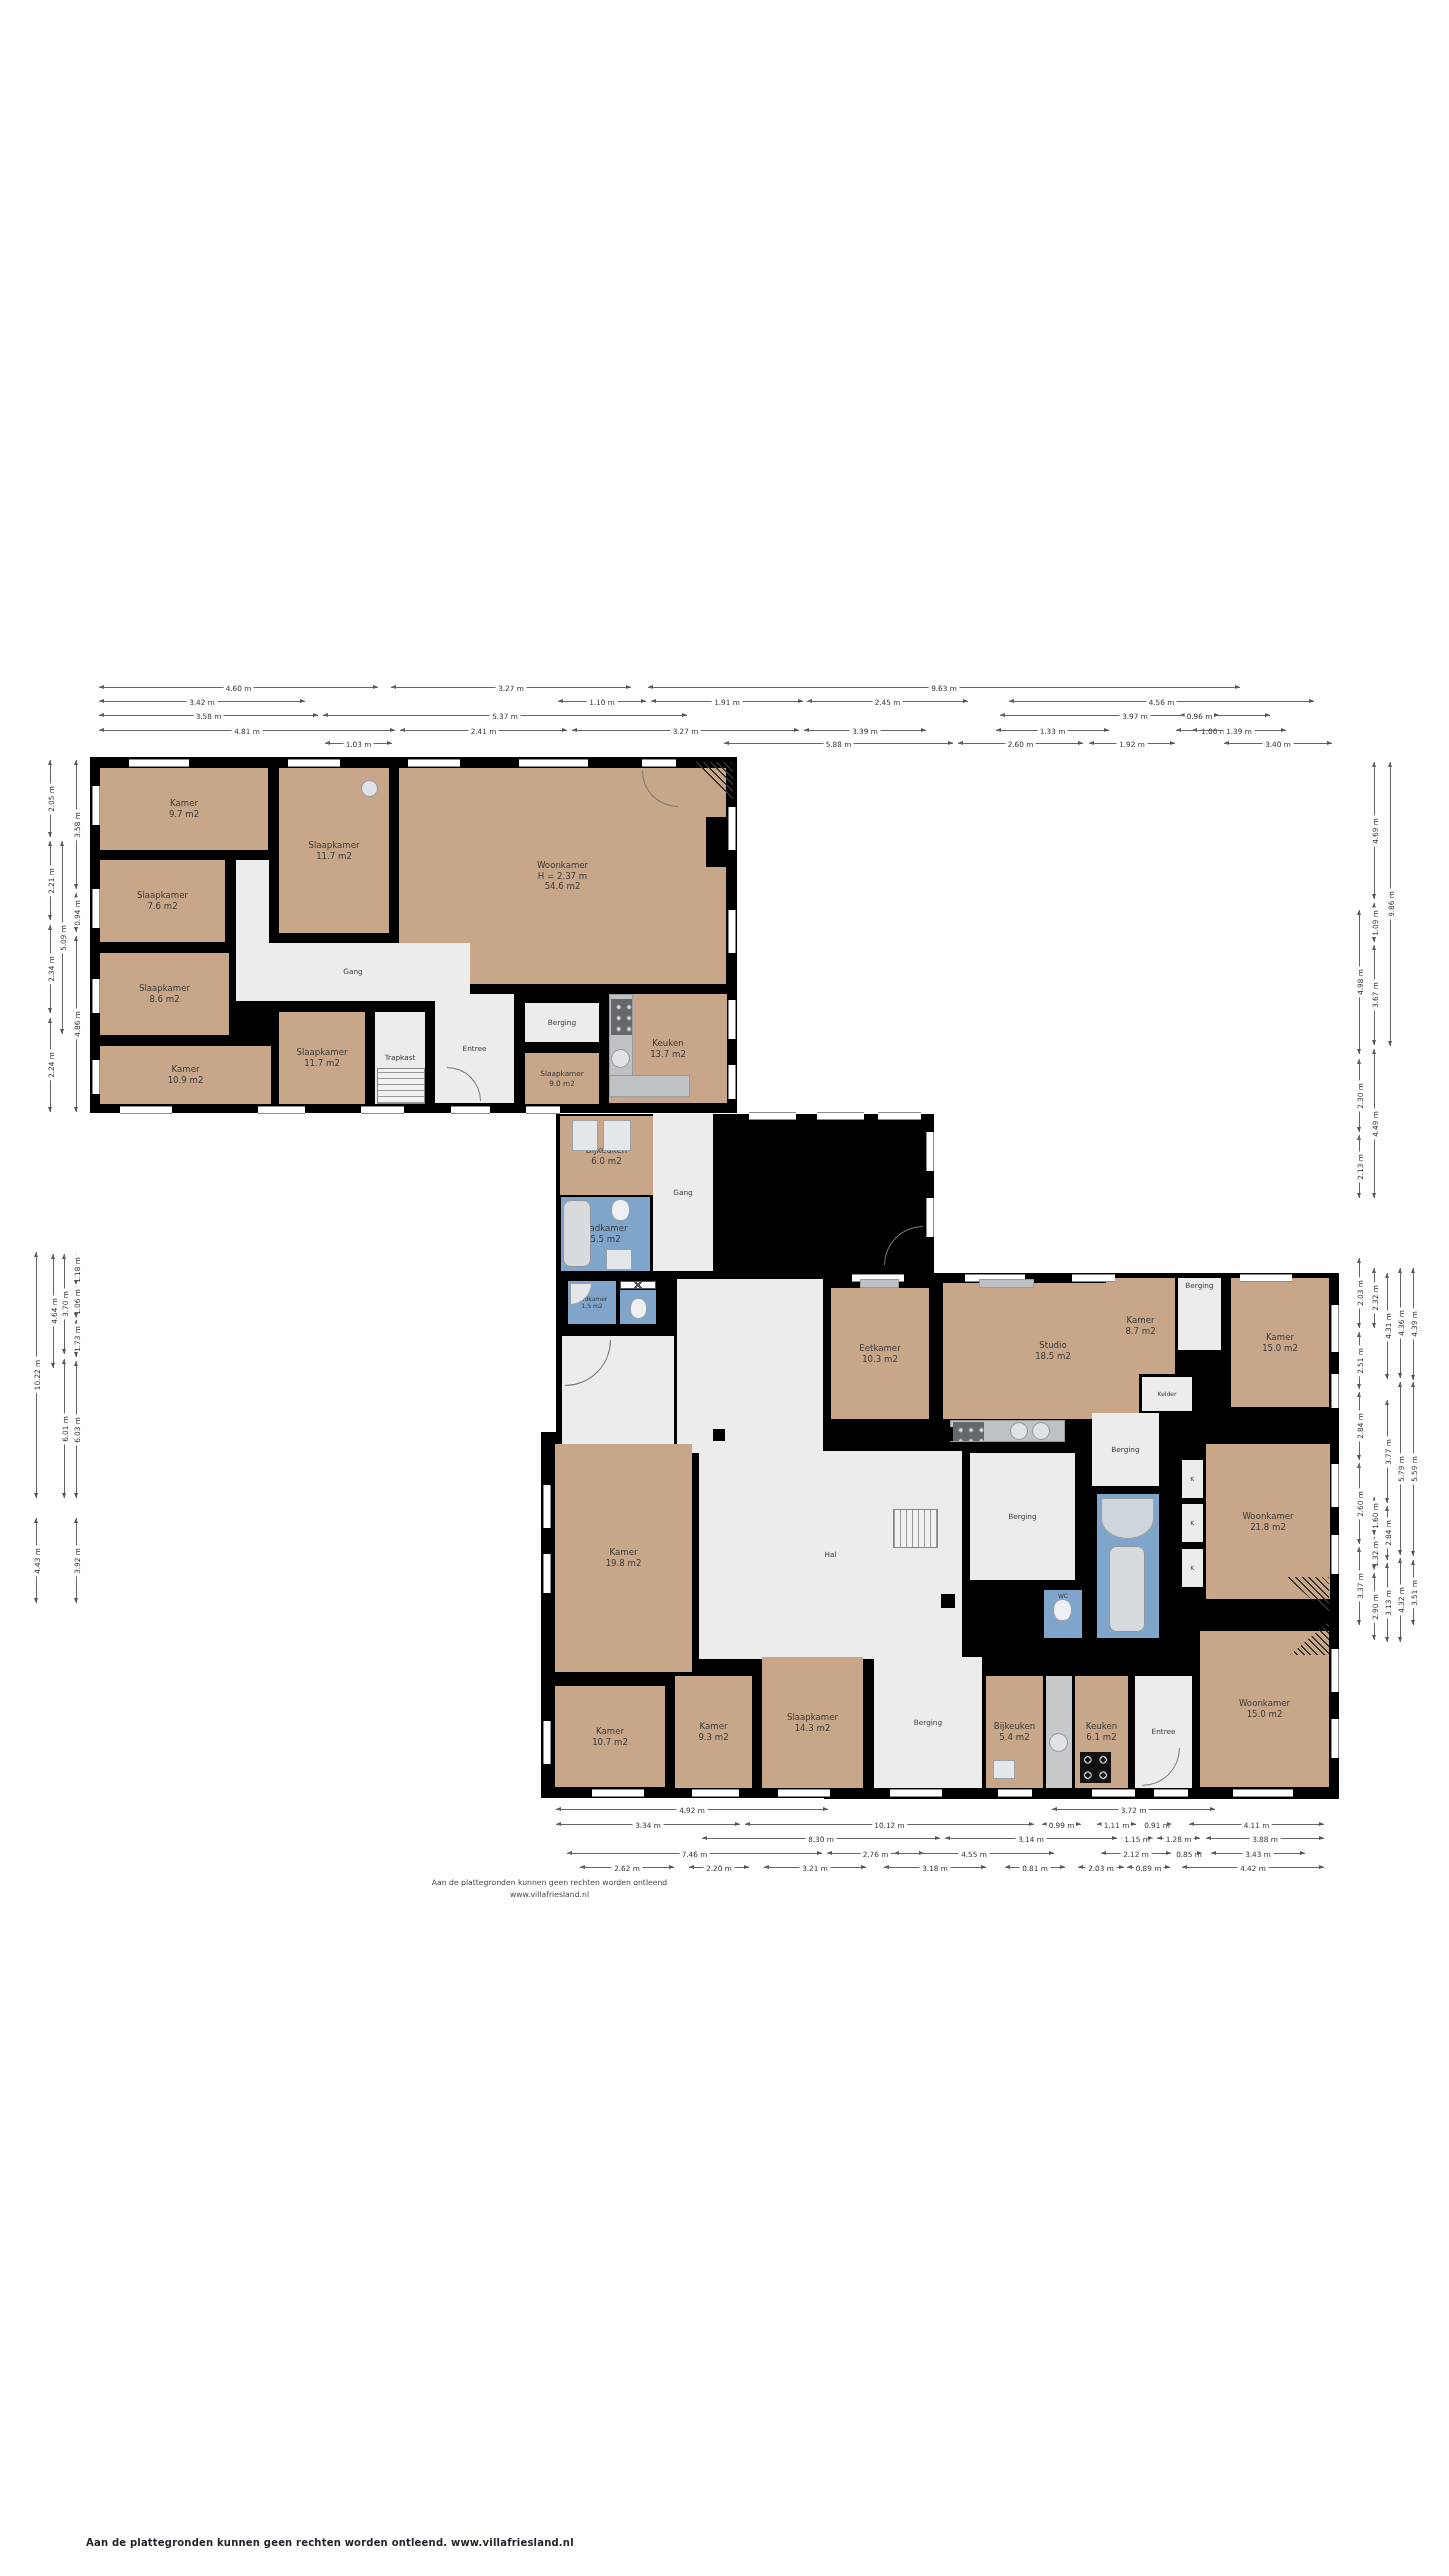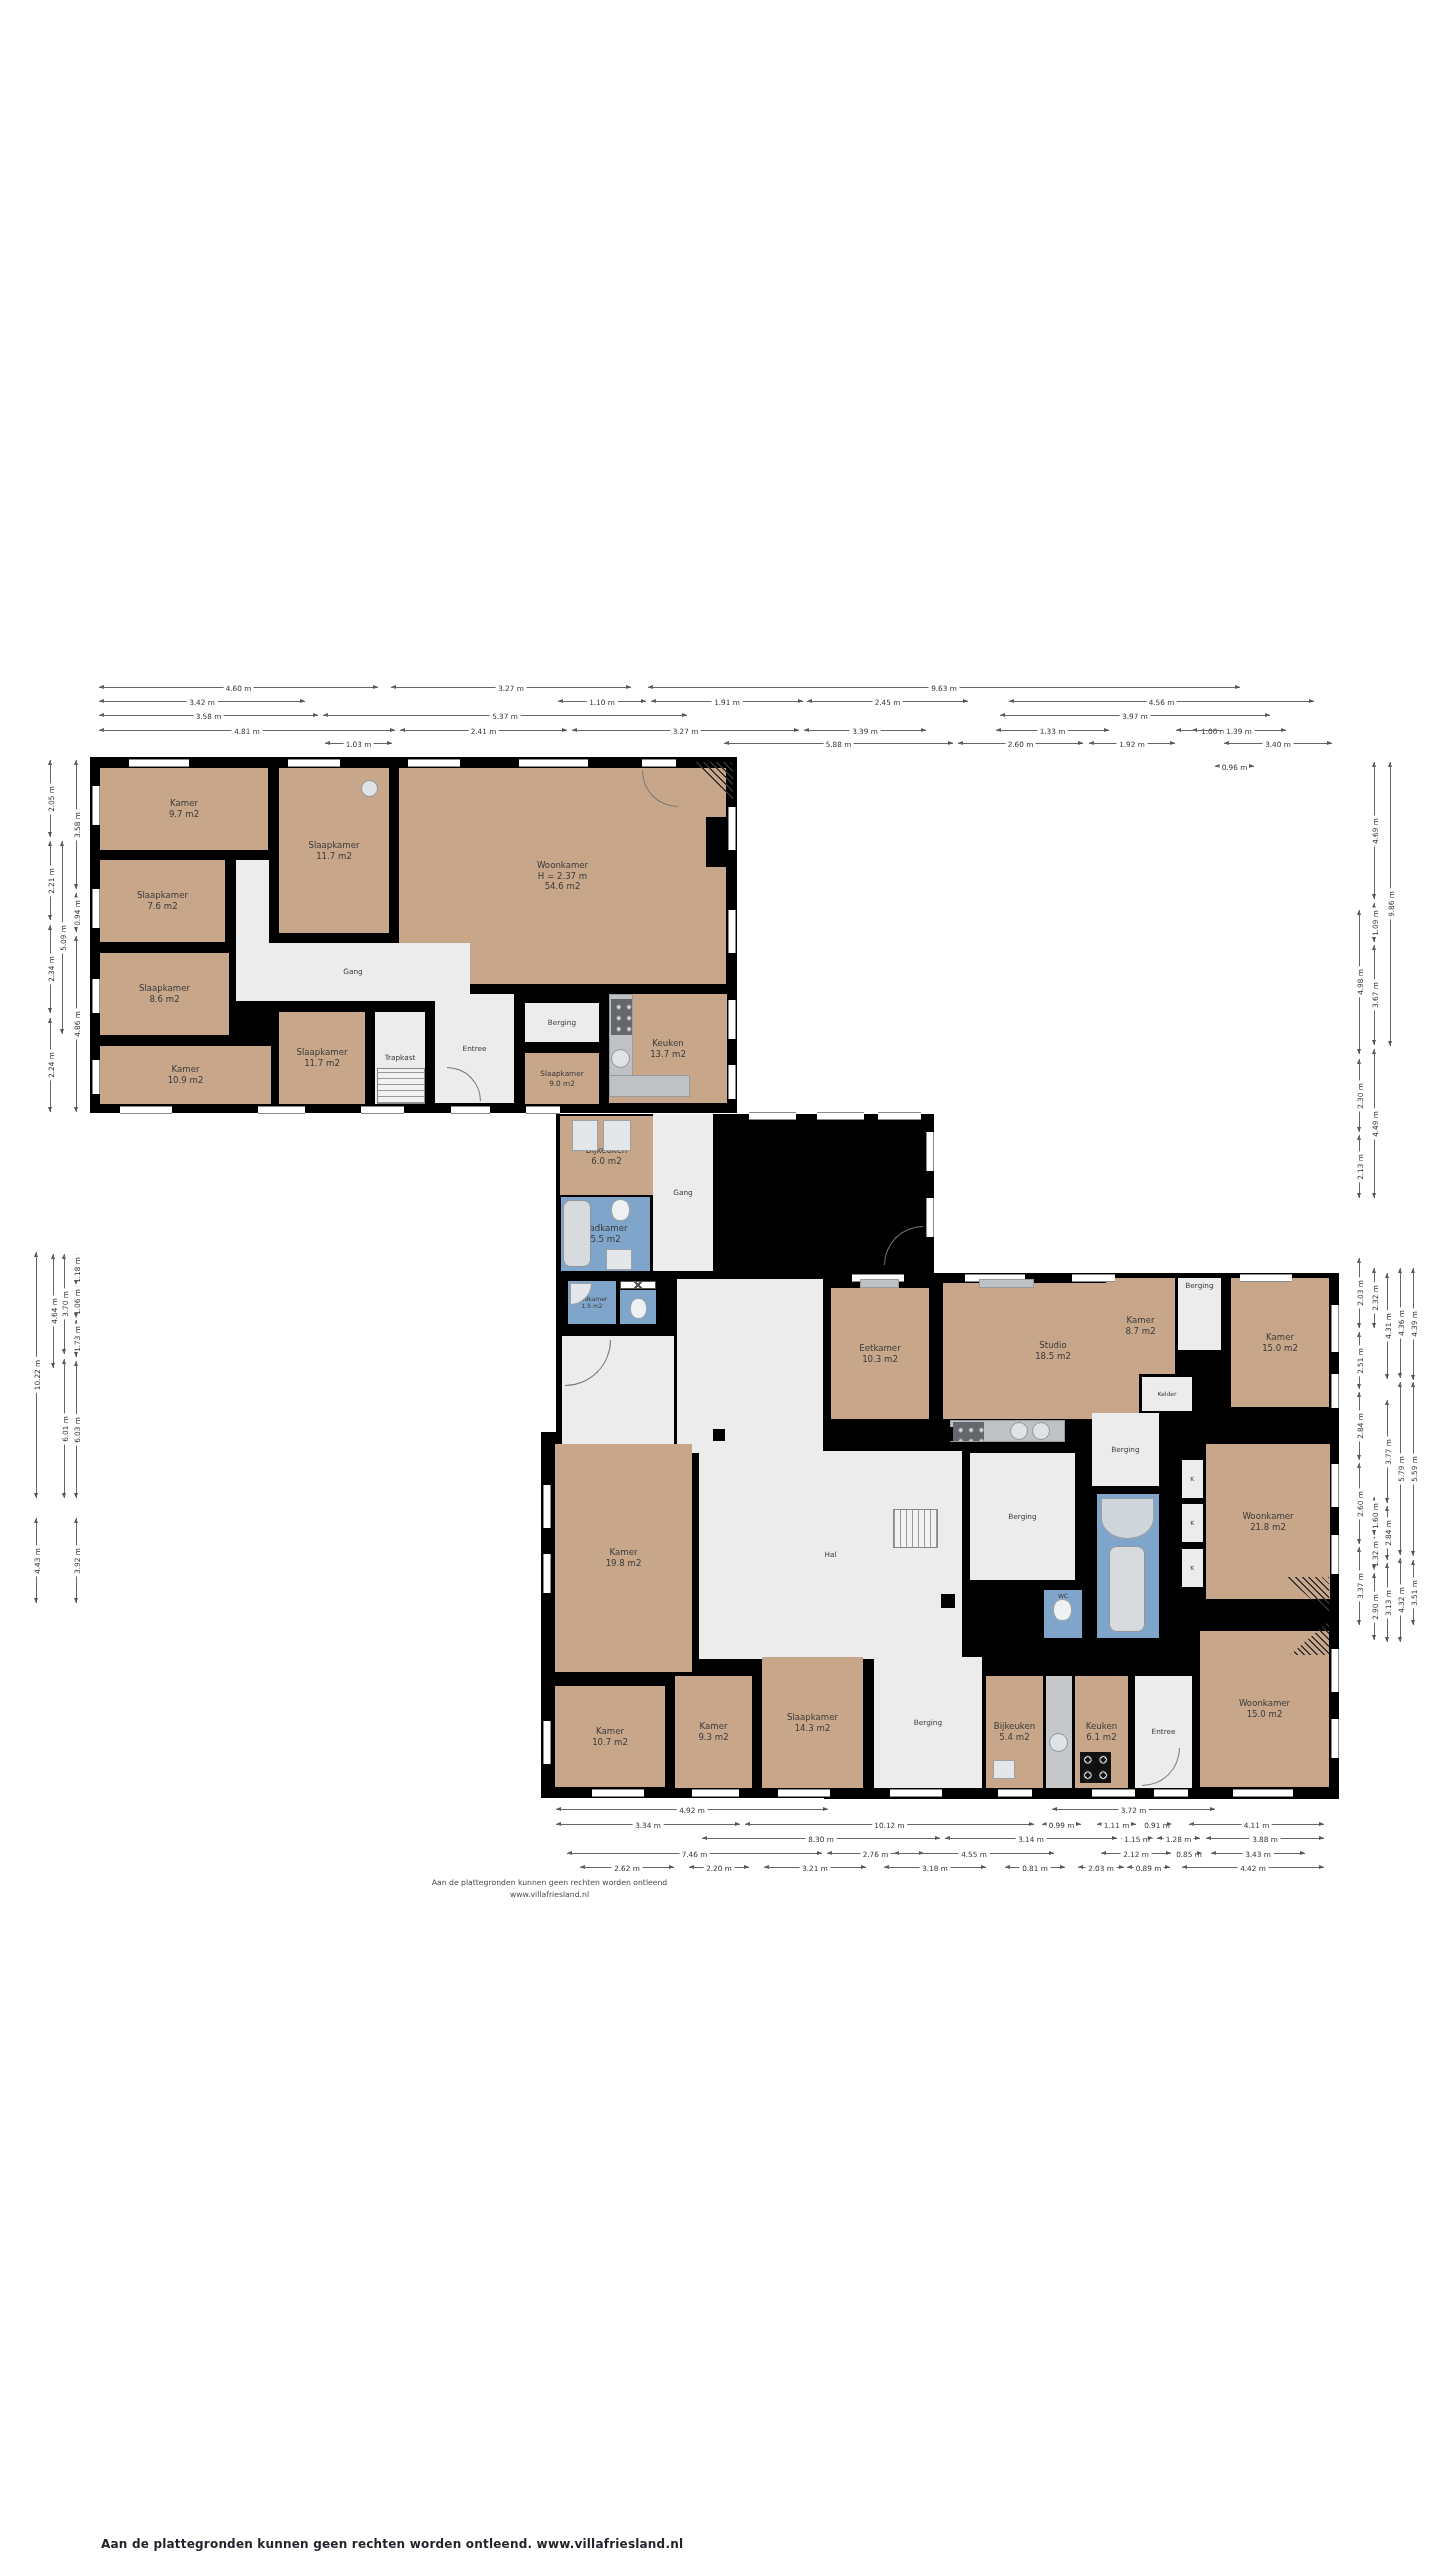--- a/index.html
+++ b/index.html
@@ -49,21 +49,21 @@
   .dimh::before{content:"";position:absolute;left:0;top:2.1px;border-top:2.1px solid transparent;border-bottom:2.1px solid transparent;border-right:5.2px solid #555;}
   .dimh::after{content:"";position:absolute;right:0;top:2.1px;border-top:2.1px solid transparent;border-bottom:2.1px solid transparent;border-left:5.2px solid #555;}
   .dimv{position:absolute;width:9.4px;}
   .dimv .ln{position:absolute;top:0;bottom:0;left:4.3px;width:0.9px;background:#666;}
   .dimv::before{content:"";position:absolute;top:0;left:2.1px;border-left:2.1px solid transparent;border-right:2.1px solid transparent;border-bottom:5.2px solid #555;}
   .dimv::after{content:"";position:absolute;bottom:0;left:2.1px;border-left:2.1px solid transparent;border-right:2.1px solid transparent;border-top:5.2px solid #555;}
   .dlab{position:absolute;left:50%;top:50%;transform:translate(-50%,-50%);background:#fff;padding:0 2.6px;font-size:7.3px;color:#333;white-space:nowrap;}
   .dimv .dlab{transform:translate(-50%,-50%) rotate(-90deg);}
   
   .foot-c{position:absolute;left:292px;top:1877px;width:515px;text-align:center;font-size:7.7px;color:#4a4a4a;line-height:1.5;}
-  .foot-b{position:absolute;left:101px;top:2537px;font-size:12px;font-weight:bold;color:#20242b;letter-spacing:0.2px;}
+  .foot-b{position:absolute;left:86px;top:2537px;font-size:10px;font-weight:bold;color:#20242b;letter-spacing:0.2px;}
 </style>
 </head>
 <body>
 
 <div id="canvas">
   <div id="plan">
       <div class="bk" style="left: 90px; top: 757px; width: 647px; height: 356px; position: absolute;"></div>
       <div class="bk" style="left: 556px; top: 1114px; width: 378px; height: 348px; position: absolute;"></div>
       <div class="bk" style="left: 824px; top: 1273px; width: 515px; height: 526px; position: absolute;"></div>
       <div class="bk" style="left: 541px; top: 1432px; width: 153px; height: 366px; position: absolute;"></div>
@@ -363,21 +363,21 @@
         <span class="dlab">5.88 m</span>
       </div>
       <div class="dimh" style="left: 958px; top: 739px; width: 125px; height: 9.4px; position: absolute;">
         <div class="ln"></div>
         <span class="dlab">2.60 m</span>
       </div>
       <div class="dimh" style="left: 1089px; top: 739px; width: 86px; height: 9.4px; position: absolute;">
         <div class="ln"></div>
         <span class="dlab">1.92 m</span>
       </div>
-      <div class="dimh" style="left: 1180px; top: 762px; width: 39px; height: 9.4px; position: absolute; margin-left: 35px;">
+      <div class="dimh" style="left: 1180px; top: 711px; width: 39px; height: 9.4px; position: absolute;">
         <div class="ln"></div>
         <span class="dlab">0.96 m</span>
       </div>
       <div class="dimh" style="left: 1224px; top: 739px; width: 108px; height: 9.4px; position: absolute;">
         <div class="ln"></div>
         <span class="dlab">3.40 m</span>
       </div>
       <div class="dimh" style="left: 556px; top: 1805px; width: 272px; height: 9.4px; position: absolute;">
         <div class="ln"></div>
         <span class="dlab">4.92 m</span>

